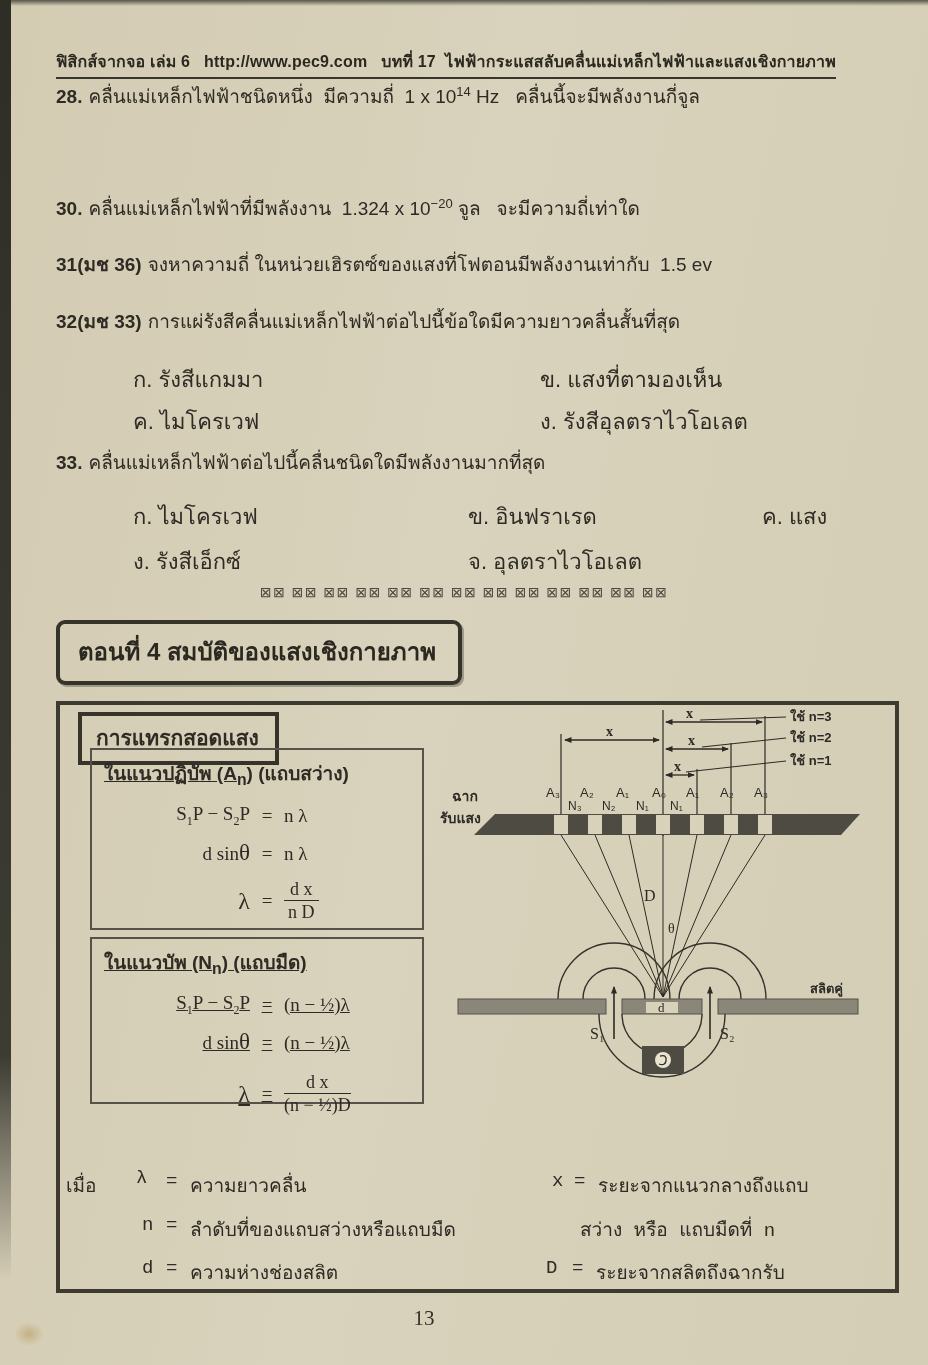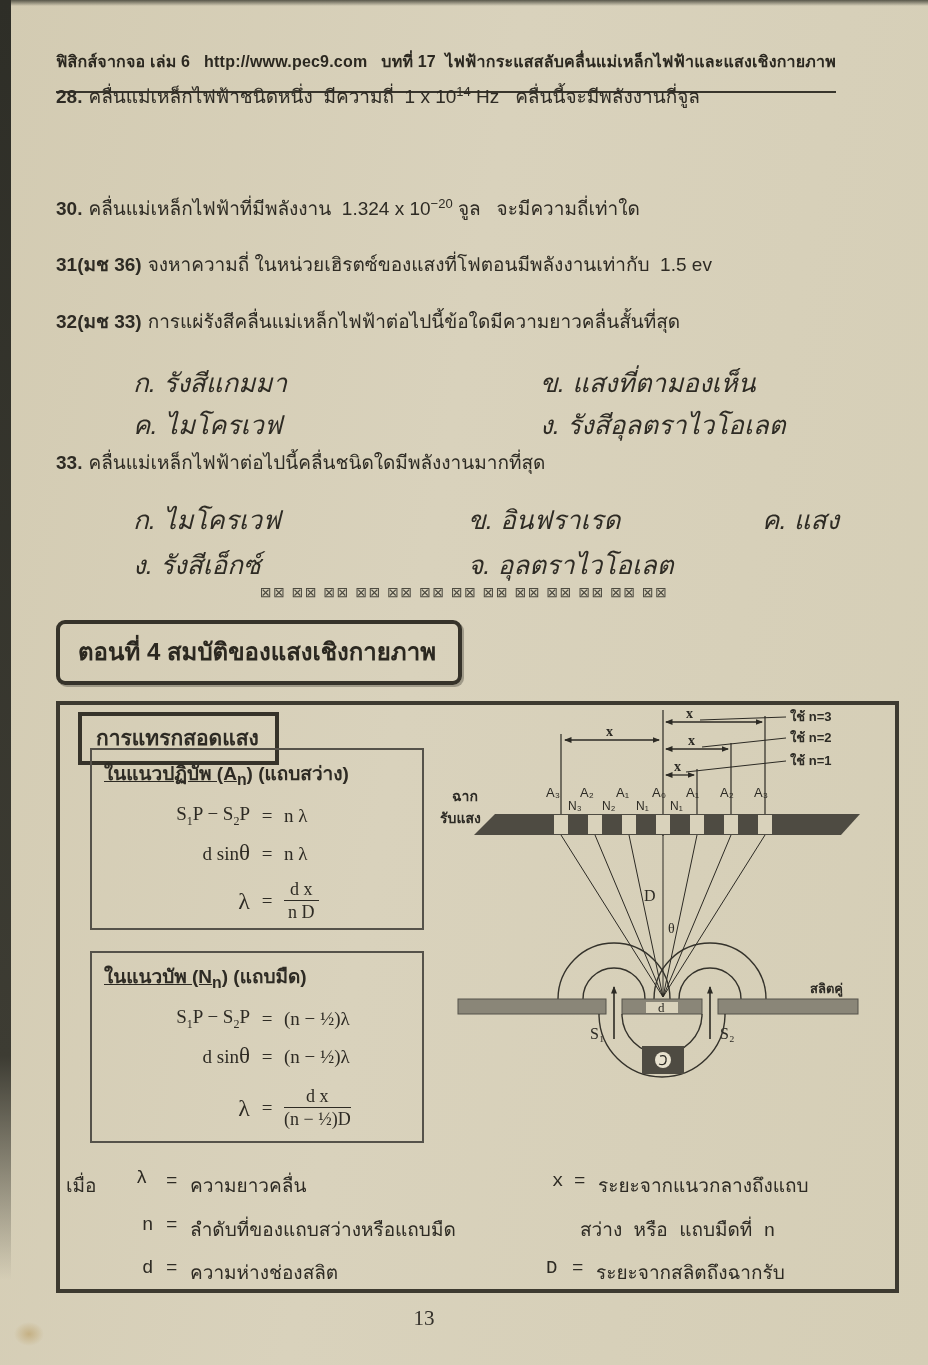--- a/index.html
+++ b/index.html
@@ -9,41 +9,41 @@
     font-family:"Liberation Sans",sans-serif; color:#2e2b24; overflow:hidden;
   }
   .edge-top{position:absolute;left:0;top:0;width:928px;height:6px;
     background:linear-gradient(to bottom,rgba(56,56,46,.8),rgba(56,56,46,0));}
   .edge-left{position:absolute;left:0;top:0;width:11px;height:1320px;
     background:linear-gradient(to bottom,#2e2e27 0%,#3d3c33 80%,rgba(61,60,51,0) 97%);}
   .stain{position:absolute;left:14px;top:1322px;width:30px;height:24px;border-radius:50%;
     background:radial-gradient(closest-side,rgba(176,140,70,.45),rgba(176,140,70,0));}
   .header{
     position:absolute;left:56px;top:49px;font-size:16px;font-weight:bold;color:#2b2820;
-    border-bottom:2.5px solid #38352c;padding-bottom:17px;white-space:pre;letter-spacing:.2px;
+    border-bottom:2.5px solid #38352c;padding-bottom:3px;white-space:pre;letter-spacing:.2px;
   }
   .q{position:absolute;left:56px;font-size:19px;white-space:pre;line-height:1.25;}
   .qnum{font-weight:bold;margin-right:6px;}
   sup.qsup{font-size:13px;}
-  .opt{position:absolute;font-size:26px;white-space:pre;font-style:italic;}
+  .opt{position:absolute;font-size:22px;white-space:pre;}
   .divider{position:absolute;left:0;top:584px;width:928px;text-align:center;
     font-size:14px;letter-spacing:1.5px;color:#4c4a40;}
   .section-box{
     position:absolute;left:56px;top:620px;border:4px solid #36332a;border-radius:9px;
     padding:8px 22px 10px 18px;font-size:24px;font-weight:bold;color:#2b2820;
     box-shadow:2px 2px 0 rgba(54,51,42,.35);
   }
   .main-box{position:absolute;left:56px;top:701px;width:843px;height:592px;
     border:4px solid #3d3a30;box-sizing:border-box;}
   .topic-box{position:absolute;left:18px;top:7px;border:4px solid #36332a;
     padding:5px 16px 7px 14px;font-size:21px;font-weight:bold;}
   .fbox{position:absolute;left:30px;width:334px;border:2.5px solid #55524a;box-sizing:border-box;
     font-family:"Liberation Serif",serif;}
   .fbox.an{top:43px;height:182px;}
-  .fbox.nn{top:246px;height:192px;}
+  .fbox.nn{top:232px;height:167px;text-decoration:underline;}
   .ftitle{font-family:"Liberation Sans",sans-serif;font-size:19px;font-weight:bold;
     margin:8px 0 4px 12px;}
   .ftitle .ul{text-decoration:underline;}
   .frow{display:grid;grid-template-columns:158px 34px 1fr;align-items:center;
     font-size:19px;margin-top:14px;}
   .frow .fl{text-align:right;}
   .frow .fe{text-align:center;}
   .frow .fr{text-align:left;}
   .frow sub{font-size:12px;}
   .theta{font-size:23px;line-height:0;}

